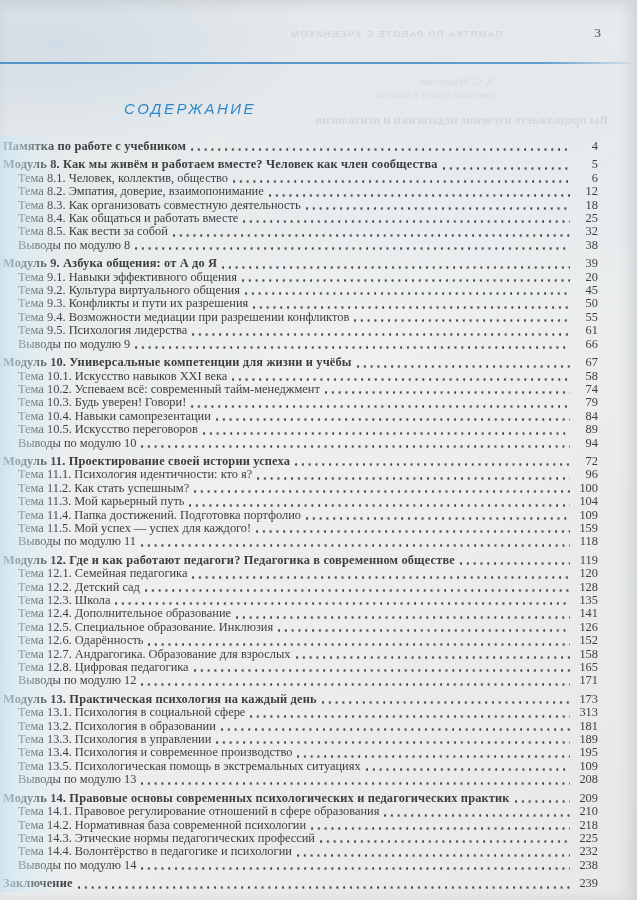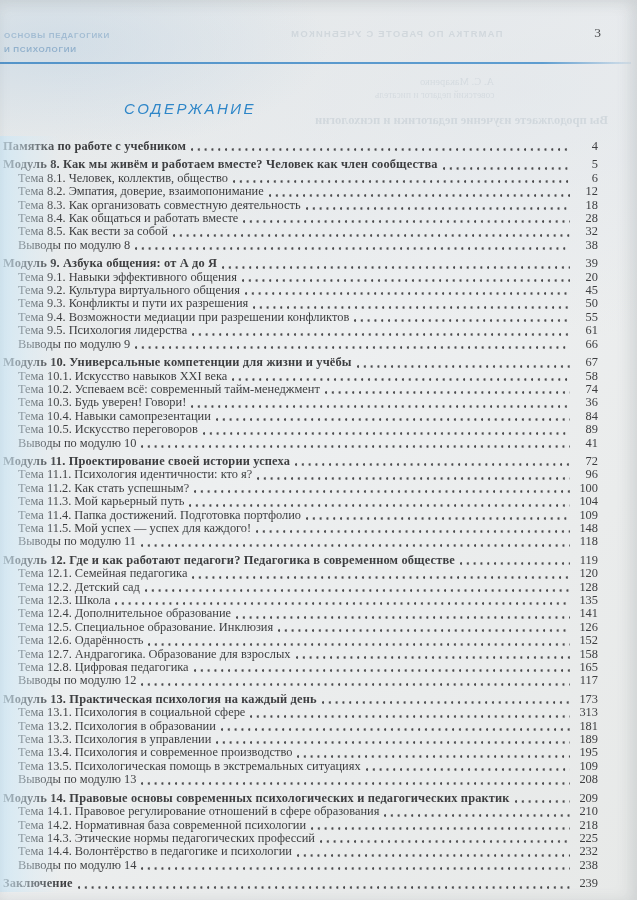--- a/index.html
+++ b/index.html
@@ -70,24 +70,20 @@
 </head>
 <body>
 
 <div class="page">
 
   <div class="ghost g1">ПАМЯТКА ПО РАБОТЕ С УЧЕБНИКОМ</div>
   <div class="ghost g2">А. С. Макаренко</div>
   <div class="ghost g3">советский педагог и писатель</div>
   <div class="ghost g4">Вы продолжаете изучение педагогики и психологии</div>
 
-  <div class="running-head">
-    <div class="rh1">ОСНОВЫ ПЕДАГОГИКИ</div>
-    <div class="rh2">И ПСИХОЛОГИИ</div>
-  </div>
 
   <div class="page-number">3</div>
 
   <div class="rule"></div>
 
   <div class="title">СОДЕРЖАНИЕ</div>
 
   <div class="toc">
       <div class="row top">
         <span class="label">Памятка по работе с учебником</span>
@@ -110,21 +106,21 @@
         <span class="pg">12</span>
       </div>
       <div class="row topic">
         <span class="label">Тема 8.3. Как организовать совместную деятельность</span>
         <span class="dots"></span>
         <span class="pg">18</span>
       </div>
       <div class="row topic">
         <span class="label">Тема 8.4. Как общаться и работать вместе</span>
         <span class="dots"></span>
-        <span class="pg">28</span>
+        <span class="pg">25</span>
       </div>
       <div class="row topic">
         <span class="label">Тема 8.5. Как вести за собой</span>
         <span class="dots"></span>
         <span class="pg">32</span>
       </div>
       <div class="row topic">
         <span class="label">Выводы по модулю 8</span>
         <span class="dots"></span>
         <span class="pg">38</span>
@@ -175,36 +171,36 @@
         <span class="pg">58</span>
       </div>
       <div class="row topic">
         <span class="label">Тема 10.2. Успеваем всё: современный тайм-менеджмент</span>
         <span class="dots"></span>
         <span class="pg">74</span>
       </div>
       <div class="row topic">
         <span class="label">Тема 10.3. Будь уверен! Говори!</span>
         <span class="dots"></span>
-        <span class="pg">36</span>
+        <span class="pg">79</span>
       </div>
       <div class="row topic">
         <span class="label">Тема 10.4. Навыки самопрезентации</span>
         <span class="dots"></span>
         <span class="pg">84</span>
       </div>
       <div class="row topic">
         <span class="label">Тема 10.5. Искусство переговоров</span>
         <span class="dots"></span>
         <span class="pg">89</span>
       </div>
       <div class="row topic">
         <span class="label">Выводы по модулю 10</span>
         <span class="dots"></span>
-        <span class="pg">41</span>
+        <span class="pg">94</span>
       </div>
       <div class="row module gap">
         <span class="label">Модуль 11. Проектирование своей истории успеха</span>
         <span class="dots"></span>
         <span class="pg">72</span>
       </div>
       <div class="row topic">
         <span class="label">Тема 11.1. Психология идентичности: кто я?</span>
         <span class="dots"></span>
         <span class="pg">96</span>
@@ -220,21 +216,21 @@
         <span class="pg">104</span>
       </div>
       <div class="row topic">
         <span class="label">Тема 11.4. Папка достижений. Подготовка портфолио</span>
         <span class="dots"></span>
         <span class="pg">109</span>
       </div>
       <div class="row topic">
         <span class="label">Тема 11.5. Мой успех — успех для каждого!</span>
         <span class="dots"></span>
-        <span class="pg">148</span>
+        <span class="pg">159</span>
       </div>
       <div class="row topic">
         <span class="label">Выводы по модулю 11</span>
         <span class="dots"></span>
         <span class="pg">118</span>
       </div>
       <div class="row module gap">
         <span class="label">Модуль 12. Где и как работают педагоги? Педагогика в современном обществе</span>
         <span class="dots"></span>
         <span class="pg">119</span>
@@ -275,21 +271,21 @@
         <span class="pg">158</span>
       </div>
       <div class="row topic">
         <span class="label">Тема 12.8. Цифровая педагогика</span>
         <span class="dots"></span>
         <span class="pg">165</span>
       </div>
       <div class="row topic">
         <span class="label">Выводы по модулю 12</span>
         <span class="dots"></span>
-        <span class="pg">117</span>
+        <span class="pg">171</span>
       </div>
       <div class="row module gap">
         <span class="label">Модуль 13. Практическая психология на каждый день</span>
         <span class="dots"></span>
         <span class="pg">173</span>
       </div>
       <div class="row topic">
         <span class="label">Тема 13.1. Психология в социальной сфере</span>
         <span class="dots"></span>
         <span class="pg">313</span>

